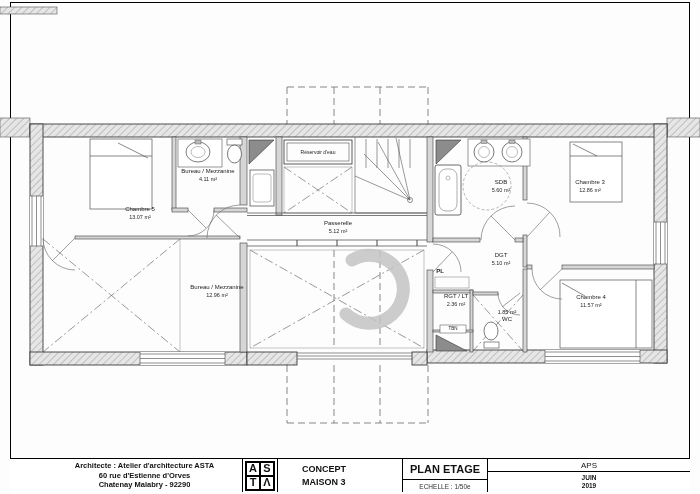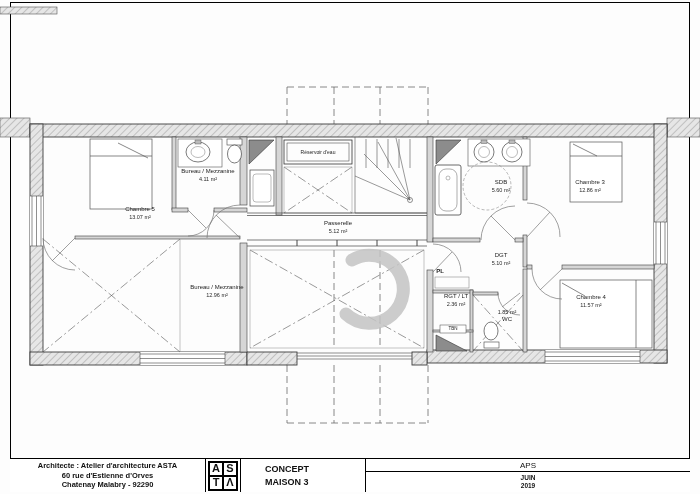--- a/index.html
+++ b/index.html
@@ -24,21 +24,21 @@
   
   .titleblock{
     position:absolute;left:10px;bottom:2px;width:680px;height:34px;
     border-top:1.2px solid #000;box-sizing:border-box;display:flex;
     background:#fff;z-index:10;
   }
   .tb-cell{box-sizing:border-box;border-left:1px solid #000;display:flex;
     flex-direction:column;justify-content:center;align-items:center;overflow:hidden;}
   .tb-cell:first-child{border-left:none;}
   .tb-maitre{width:200px;font-size:9px;font-weight:700;}
-  .tb-arch{width:195px;font-size:7.5px;font-weight:700;line-height:1.3;text-align:center;}
+  .tb-arch{width:195px;font-size:7.5px;font-weight:700;line-height:1.3;text-align:center;margin-left:37px;}
   .tb-logo{width:35px;}
   .logo-grid{width:28px;height:28px;display:grid;grid-template-columns:1fr 1fr;grid-template-rows:1fr 1fr;border:1px solid #000;}
   .logo-grid div{display:flex;align-items:center;justify-content:center;font-size:11px;font-weight:700;border:0.5px solid #000;line-height:1;}
   .tb-concept{width:125px;font-size:9px;font-weight:700;align-items:flex-start;padding-left:24px;line-height:1.35;}
   .tb-plan{width:85px;padding:0;justify-content:flex-start;}
   .tb-plan .pt{flex:1;display:flex;align-items:center;justify-content:center;font-size:11px;font-weight:700;width:100%;}
   .tb-plan .sc{height:12px;border-top:1px solid #000;width:100%;display:flex;align-items:center;justify-content:center;font-size:6.5px;color:#333;}
   .tb-aps{flex:1;padding:0;justify-content:flex-start;}
   .tb-aps .aps{height:12px;display:flex;align-items:center;justify-content:center;font-size:8px;font-weight:400;width:100%;border-bottom:1px solid #000;}
   .tb-aps .dt{flex:1;display:flex;flex-direction:column;align-items:center;justify-content:center;font-size:6.5px;font-weight:700;line-height:1.3;}
@@ -264,20 +264,24 @@
       <div>A</div>
       <div>S</div>
       <div>T</div>
       <div>Λ</div>
     </div>
   </div>
   <div class="tb-cell tb-concept">
     <span>CONCEPT</span>
     <span>MAISON 3</span>
   </div>
+  <div class="tb-cell tb-plan">
+    <div class="pt">PLAN ETAGE</div>
+    <div class="sc">ECHELLE : 1/50e</div>
+  </div>
   <div class="tb-cell tb-aps">
     <div class="aps">APS</div>
     <div class="dt">
       <span>JUIN</span>
       <span>2019</span>
     </div>
   </div>
 </div>
 
 </body></html>

